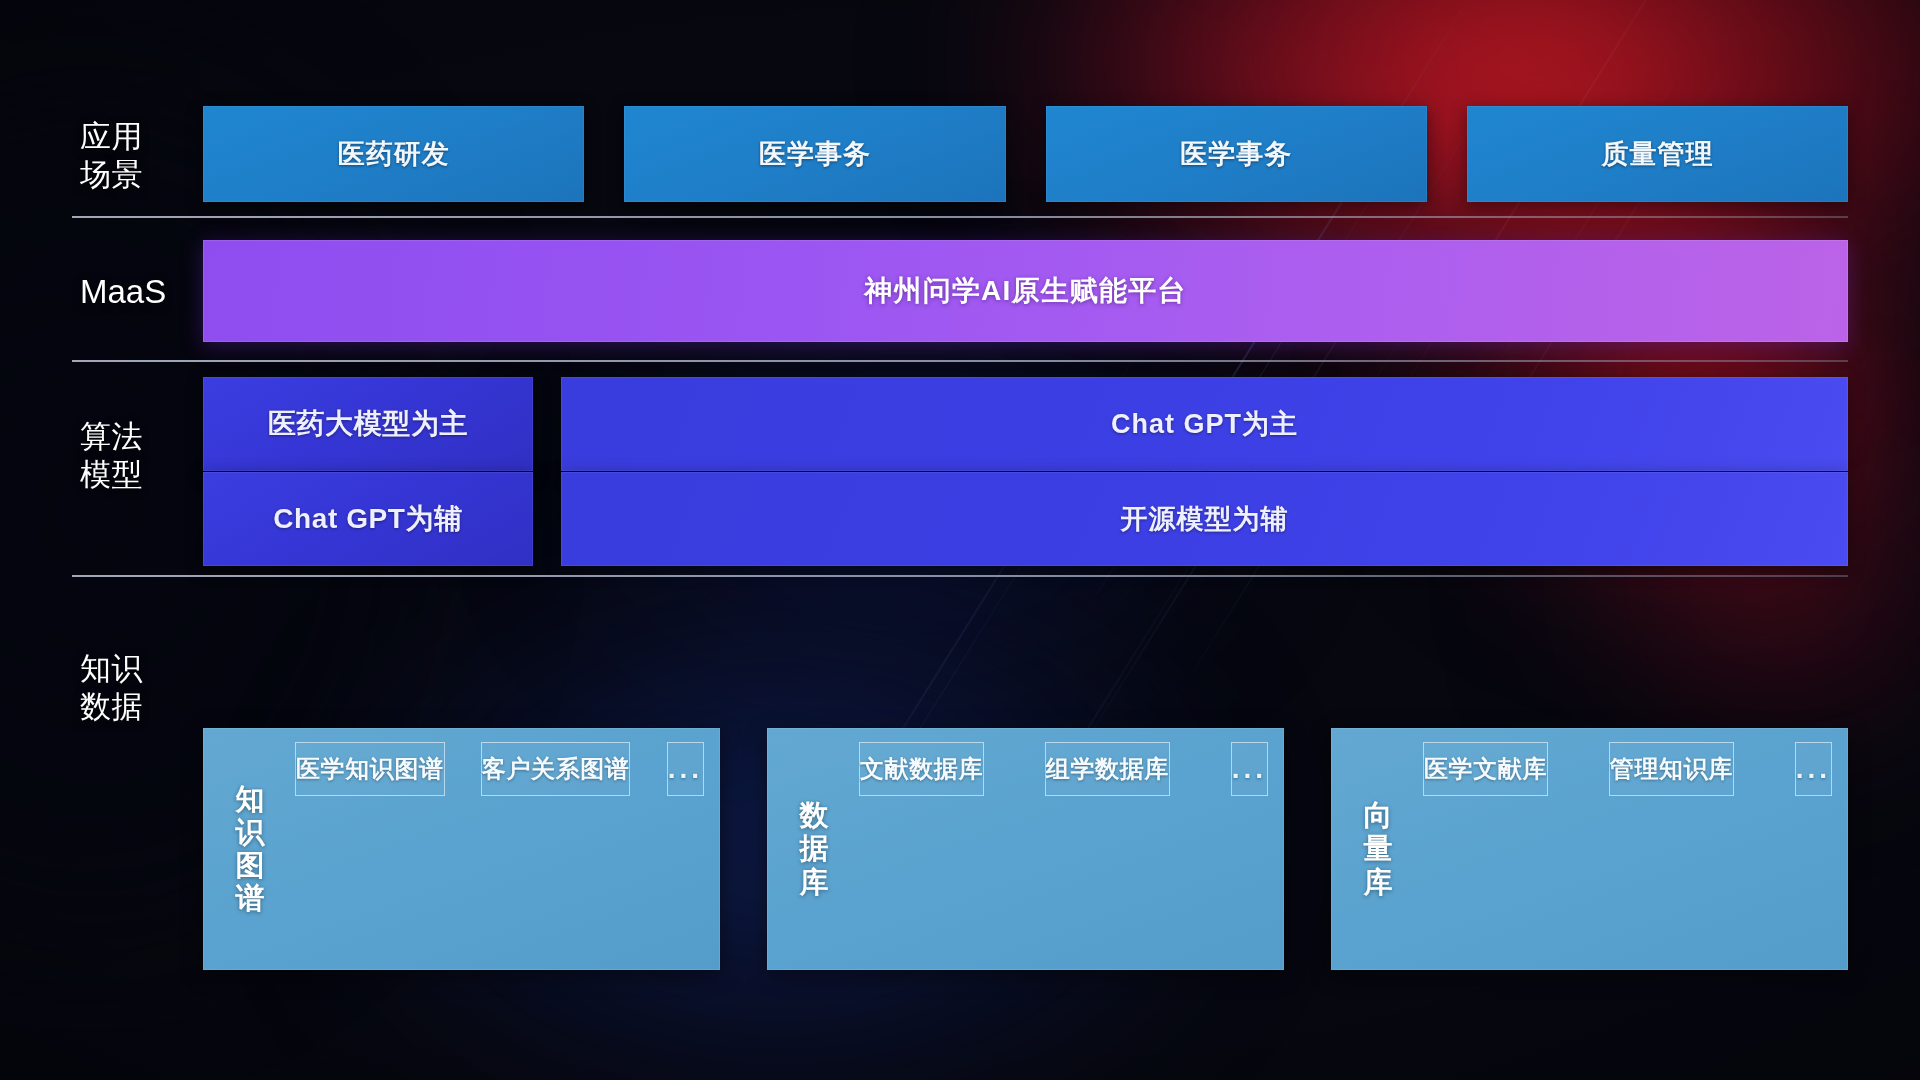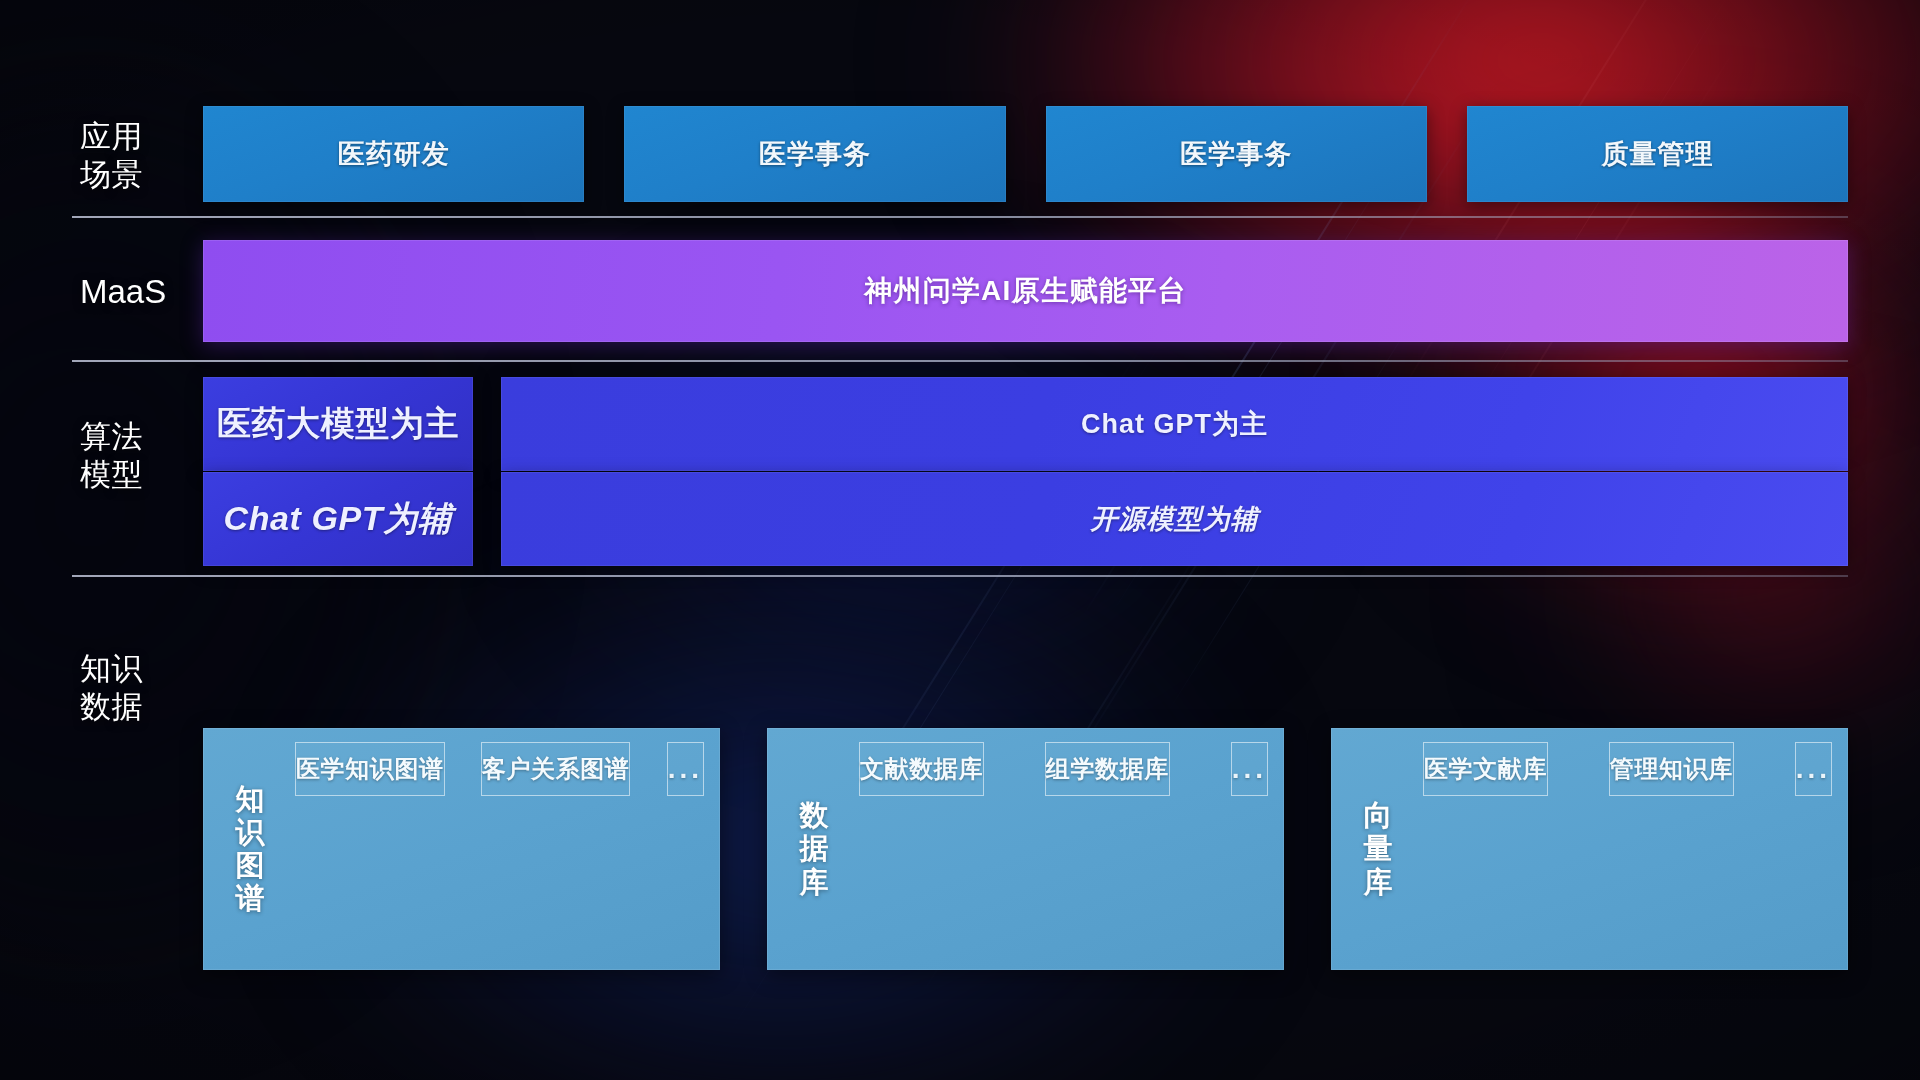--- a/index.html
+++ b/index.html
@@ -62,23 +62,23 @@
   .maas-right{
     flex:1;height:102px;display:flex;align-items:center;justify-content:center;
     background:linear-gradient(95deg,#8f4df0 0%,#9a55f2 35%,#a95df0 62%,#bb63e8 100%);
     color:#ffffff;font-size:28px;font-weight:700;letter-spacing:1.2px;
     box-shadow:0 4px 20px rgba(110,40,200,.35), inset 0 0 0 1px rgba(255,255,255,.10);
     text-shadow:0 1px 4px rgba(40,0,80,.45);
   }
   
   .algorow{position:absolute;left:203px;right:72px;display:flex;gap:28px;}
   .algo-left{
-    width:270px;height:94px;display:flex;align-items:center;justify-content:center;
+    width:330px;height:94px;display:flex;align-items:center;justify-content:center;
     background:linear-gradient(150deg,#3b3ee0 0%,#3535d4 50%,#3130c4 100%);
-    color:#eef0ff;font-size:34px;font-weight:700;letter-spacing:.6px;
+    color:#eef0ff;font-size:28px;font-weight:700;letter-spacing:.6px;
     box-shadow:0 4px 16px rgba(0,0,0,.45), inset 0 0 0 1px rgba(255,255,255,.07);
     text-shadow:0 1px 3px rgba(0,0,0,.4);
   }
   .algo-right{
     flex:1;height:94px;display:flex;align-items:center;justify-content:center;
     background:linear-gradient(110deg,#3a3ddd 0%,#3b3ee2 40%,#4043ea 75%,#4a4bf0 100%);
     color:#eef0ff;font-size:27px;font-weight:700;letter-spacing:1px;
     box-shadow:0 4px 16px rgba(0,0,0,.40), inset 0 0 0 1px rgba(255,255,255,.07);
     text-shadow:0 1px 3px rgba(0,0,0,.4);
   }
@@ -161,21 +161,21 @@
   <div class="rowlabel" style="top:418px;">
     <div>算法</div>
     <div>模型</div>
   </div>
 
   <div class="algorow" style="top:377px;">
     <div class="algo-left">医药大模型为主</div>
     <div class="algo-right">Chat GPT为主</div>
   </div>
 
-  <div class="algorow" style="top:472px;font-style:italic;">
+  <div class="algorow" style="top:472px;">
     <div class="algo-left">Chat GPT为辅</div>
     <div class="algo-right">开源模型为辅</div>
   </div>
 
   <div class="divider" style="top:575px;"></div>
 
   <div class="rowlabel" style="top:650px;">
     <div>知识</div>
     <div>数据</div>
   </div>

